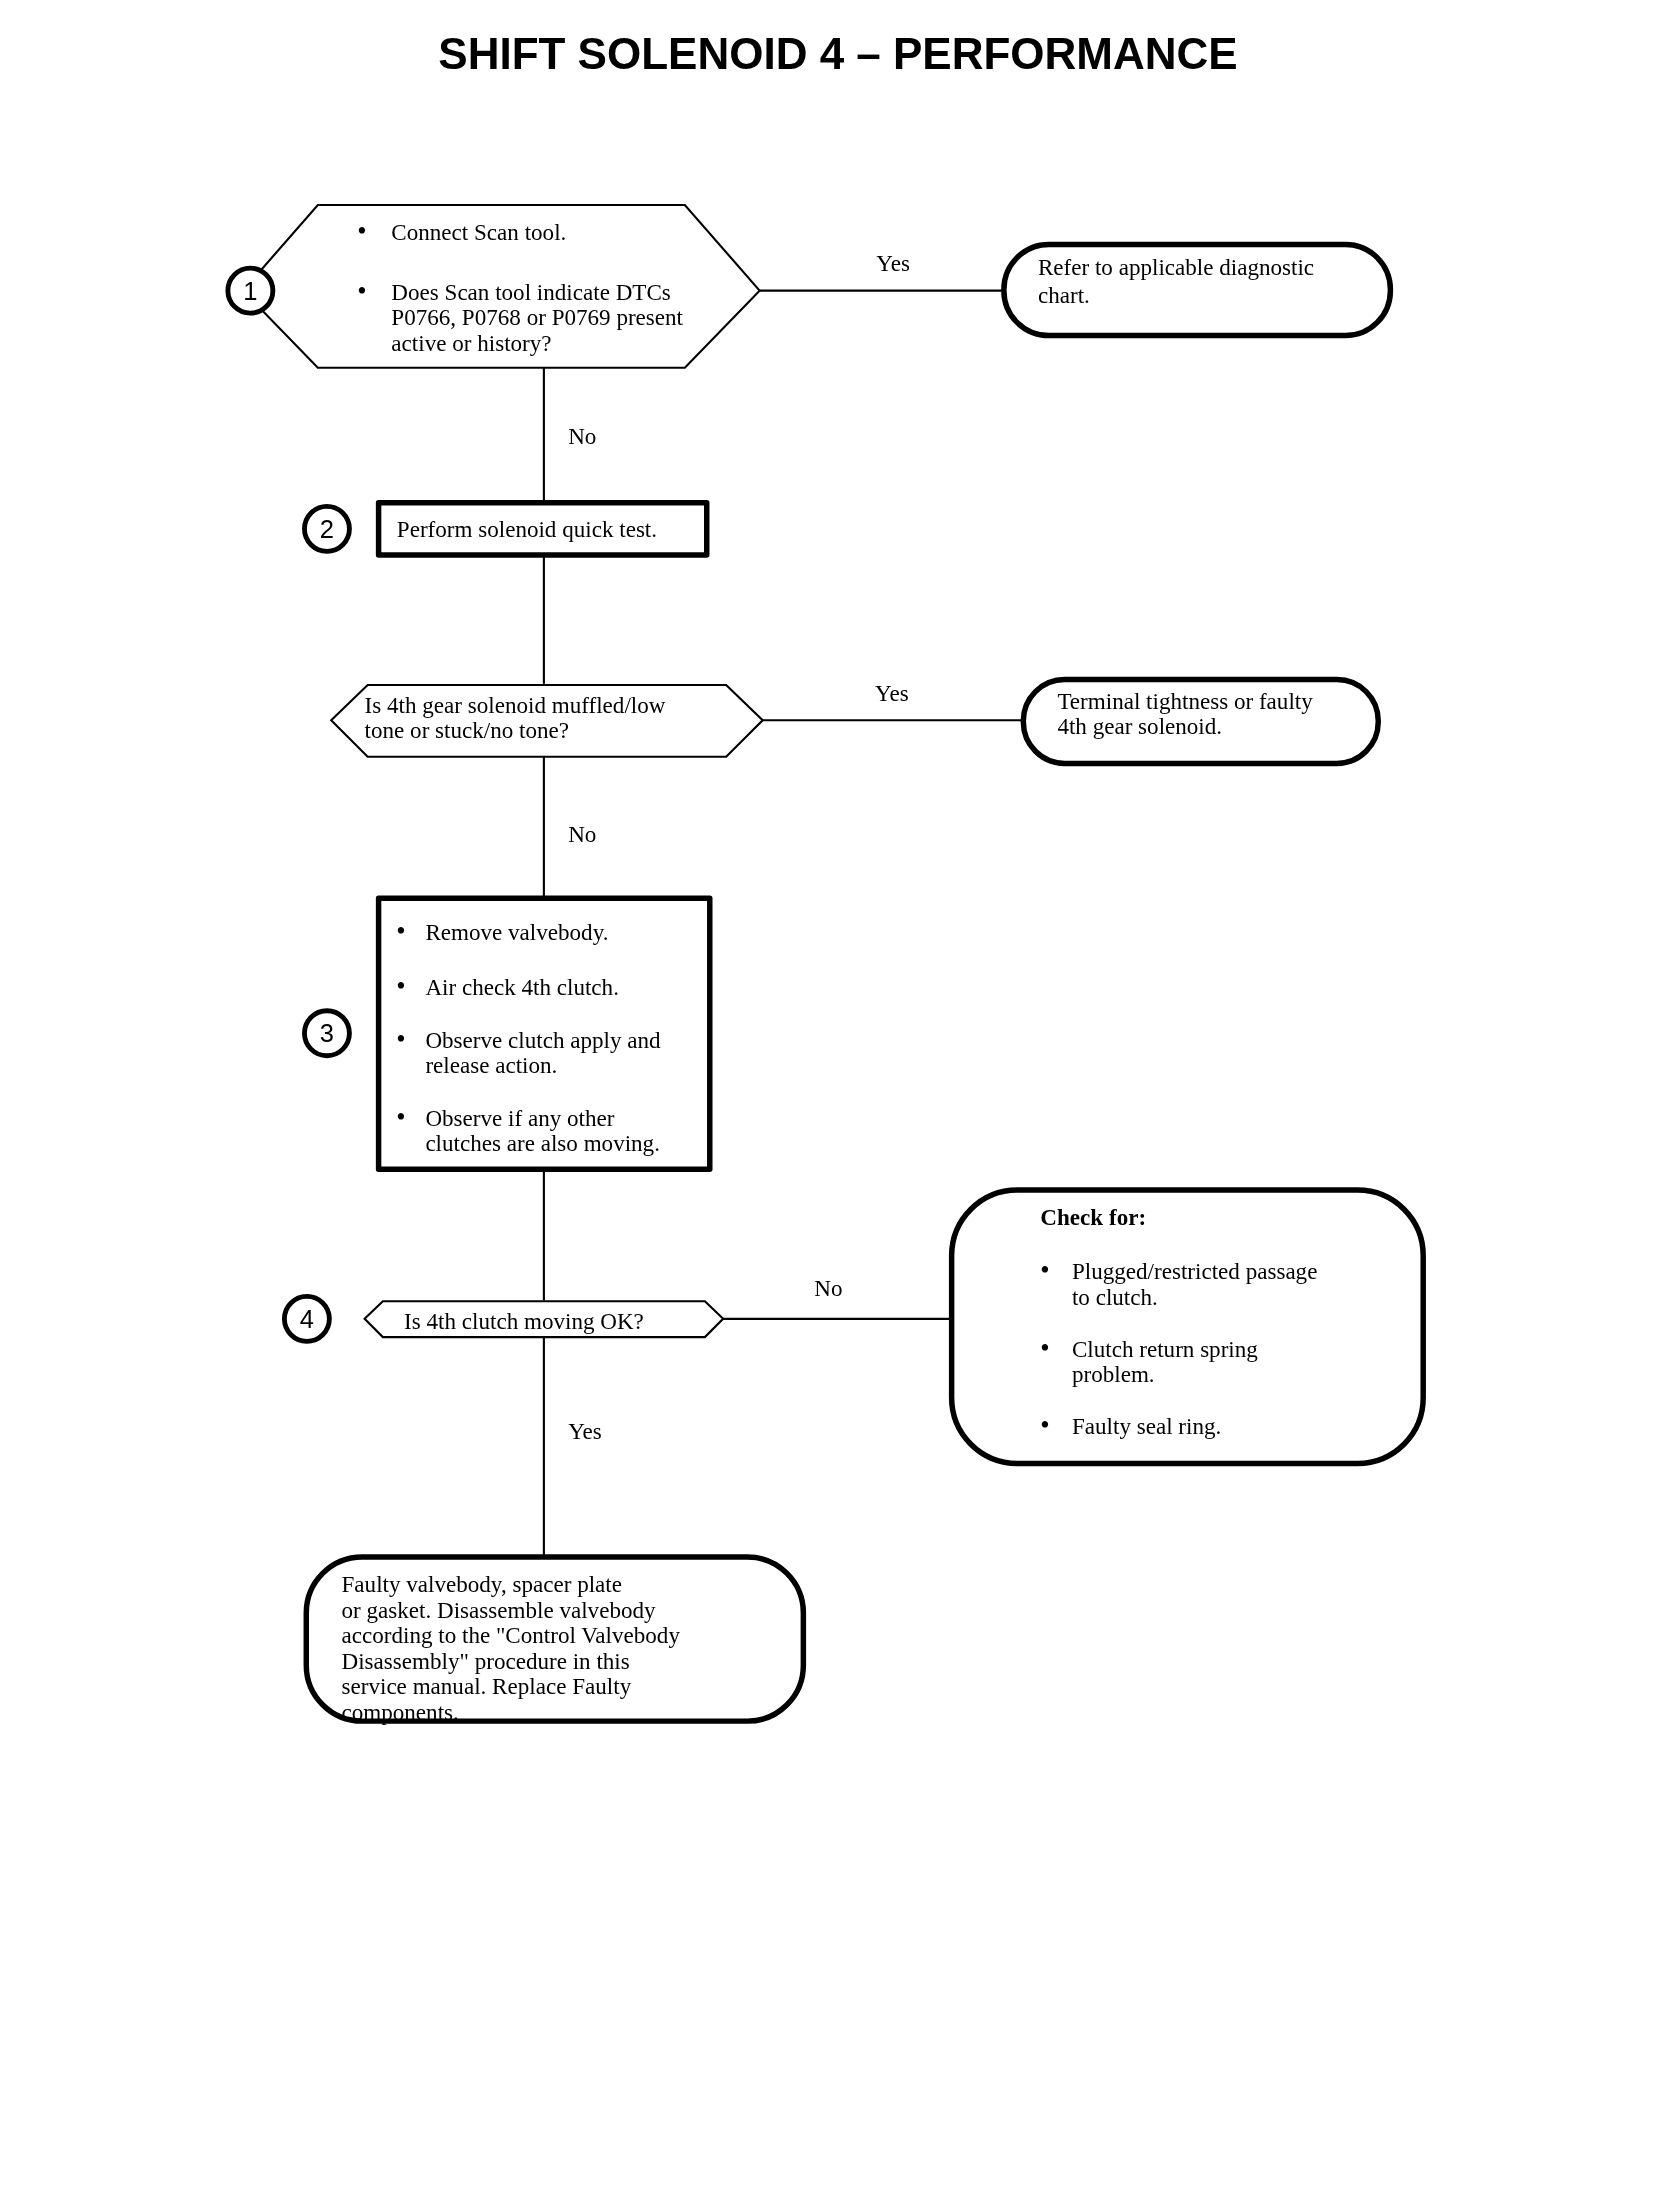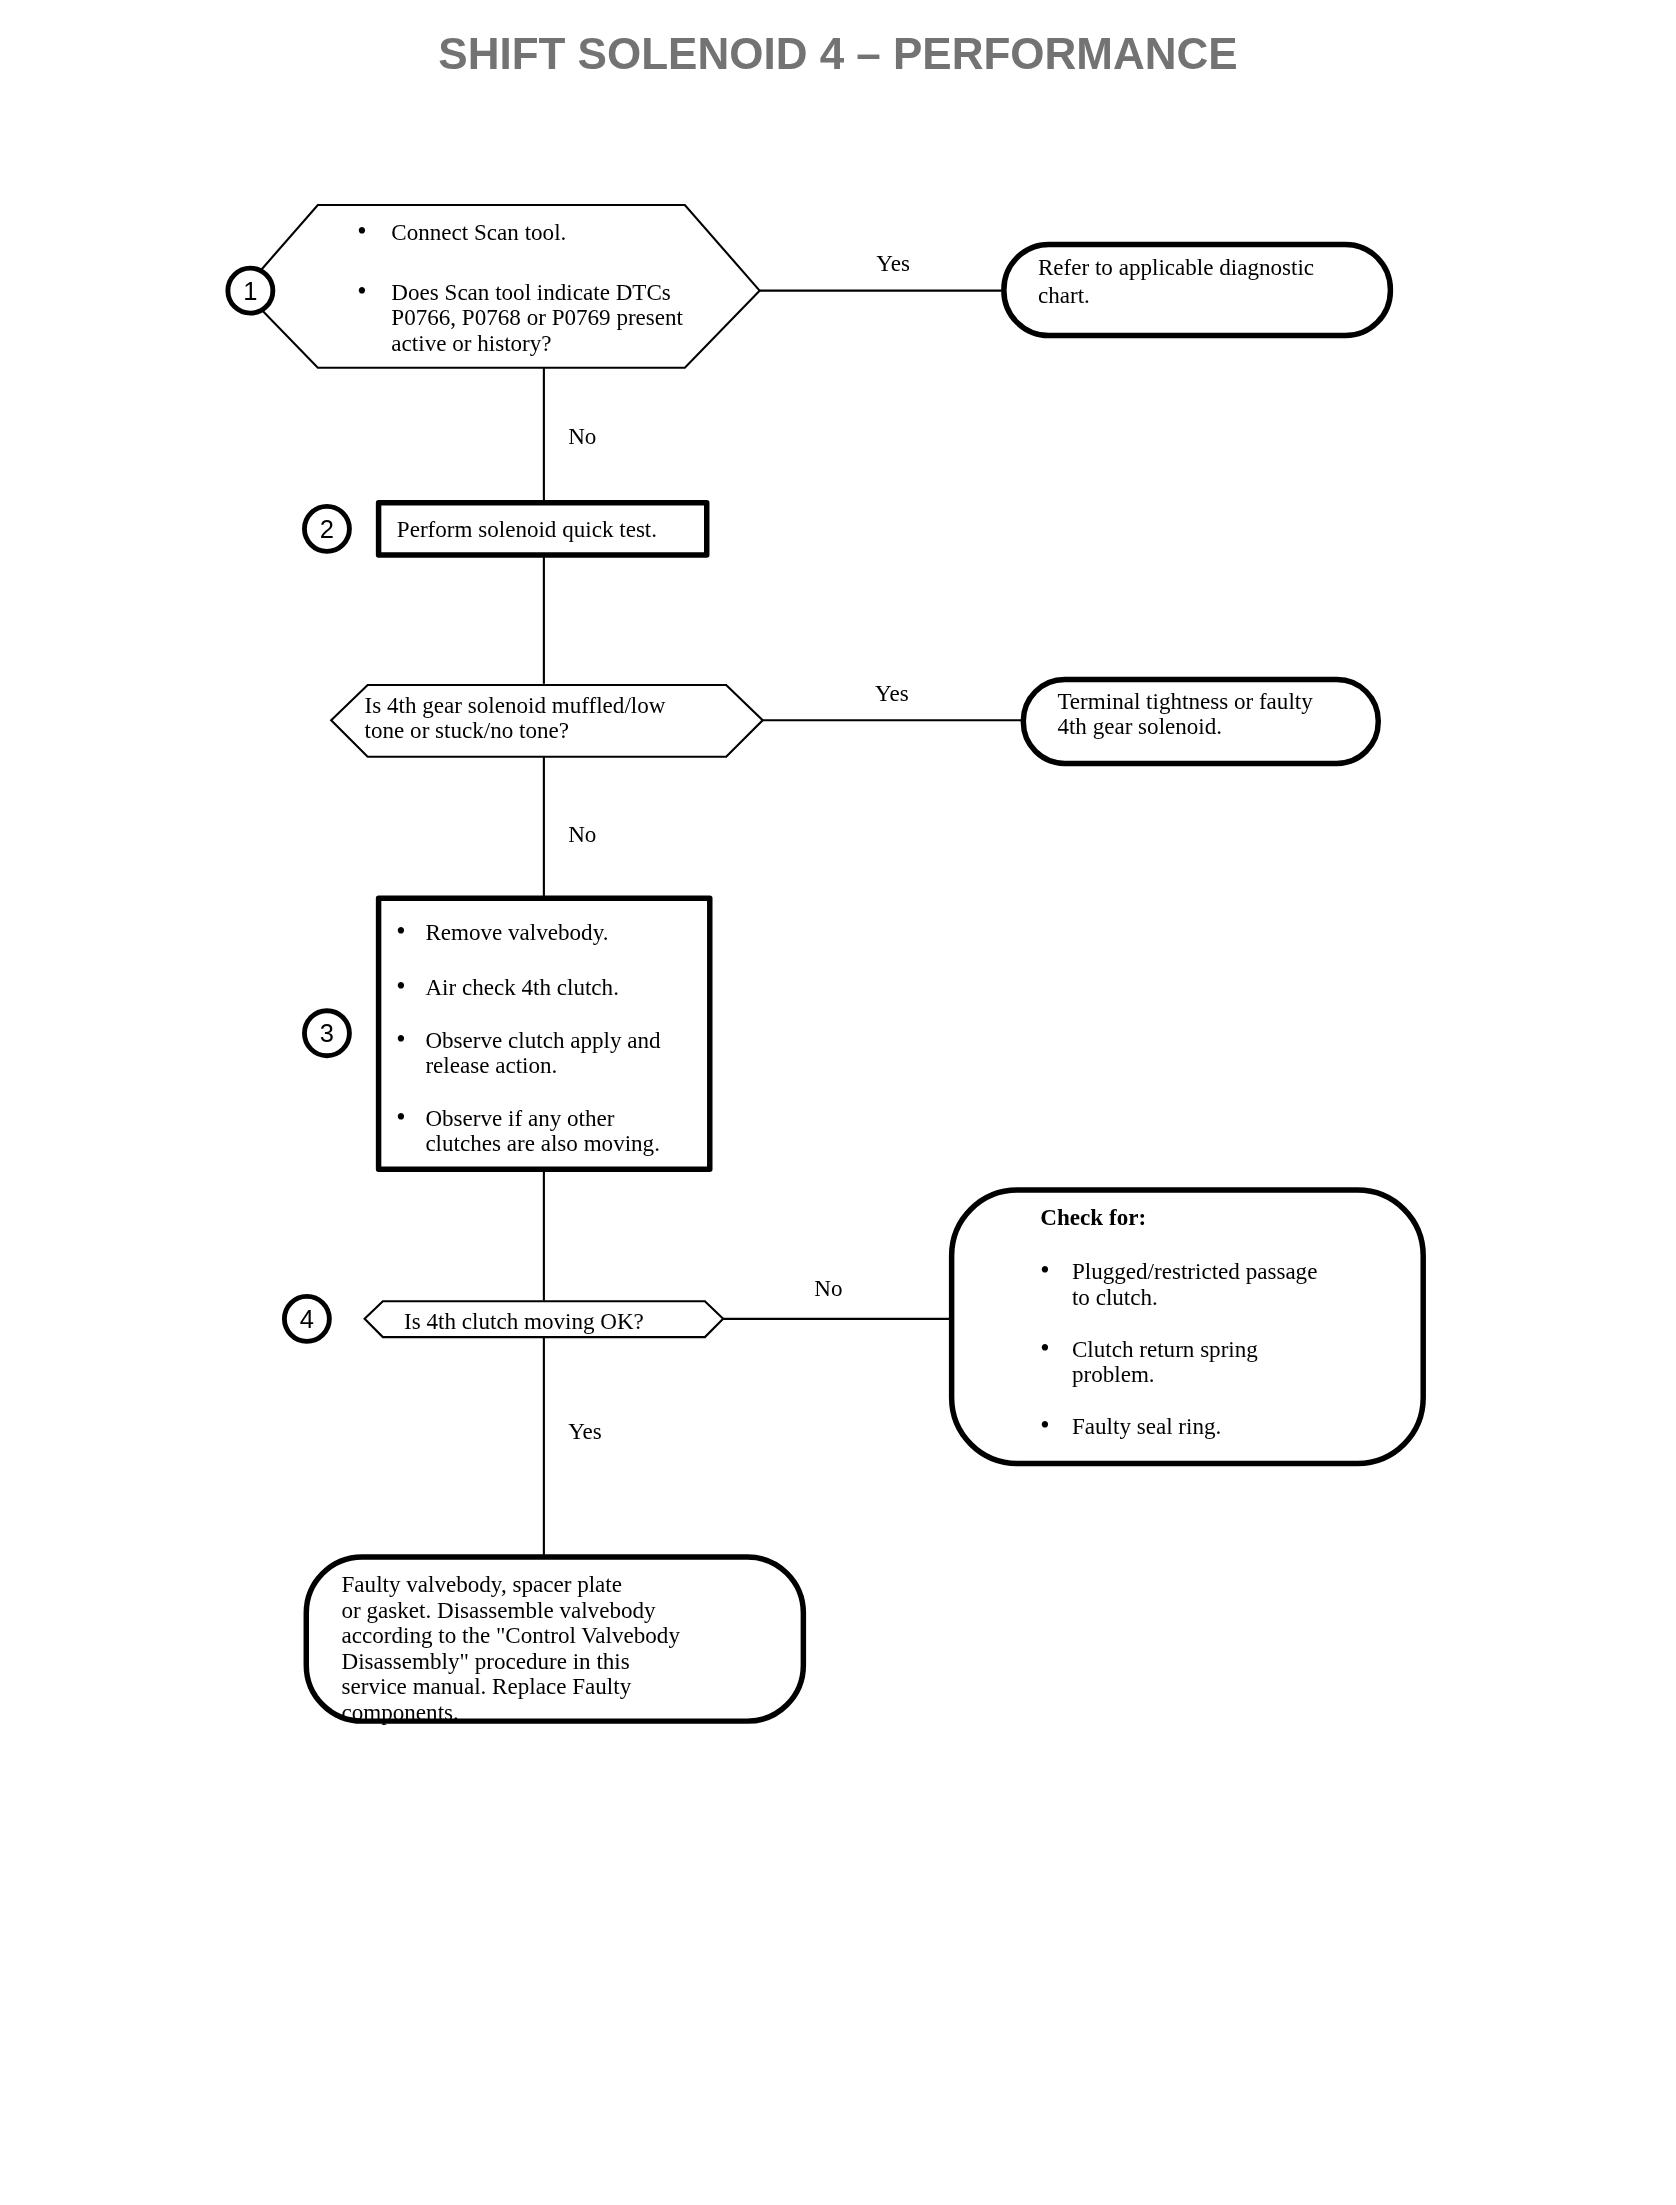--- a/index.html
+++ b/index.html
@@ -75,21 +75,21 @@
   .page-title {
     position: absolute;
     left: 0;
     top: 29px;
     width: 1676px;
     text-align: center;
     font-family: "Liberation Sans", "DejaVu Sans", sans-serif;
     font-size: 44px;
     font-weight: bold;
     letter-spacing: 0px;
-    color: #737373;
+    color: #000000;
   }
 </style>
 </head>
 <body>
 
 <div id="chart-root">
 
   <div class="page-title">SHIFT SOLENOID 4 – PERFORMANCE</div>
 
   <svg class="flow" viewBox="0 0 2758 3628" xmlns="http://www.w3.org/2000/svg">

